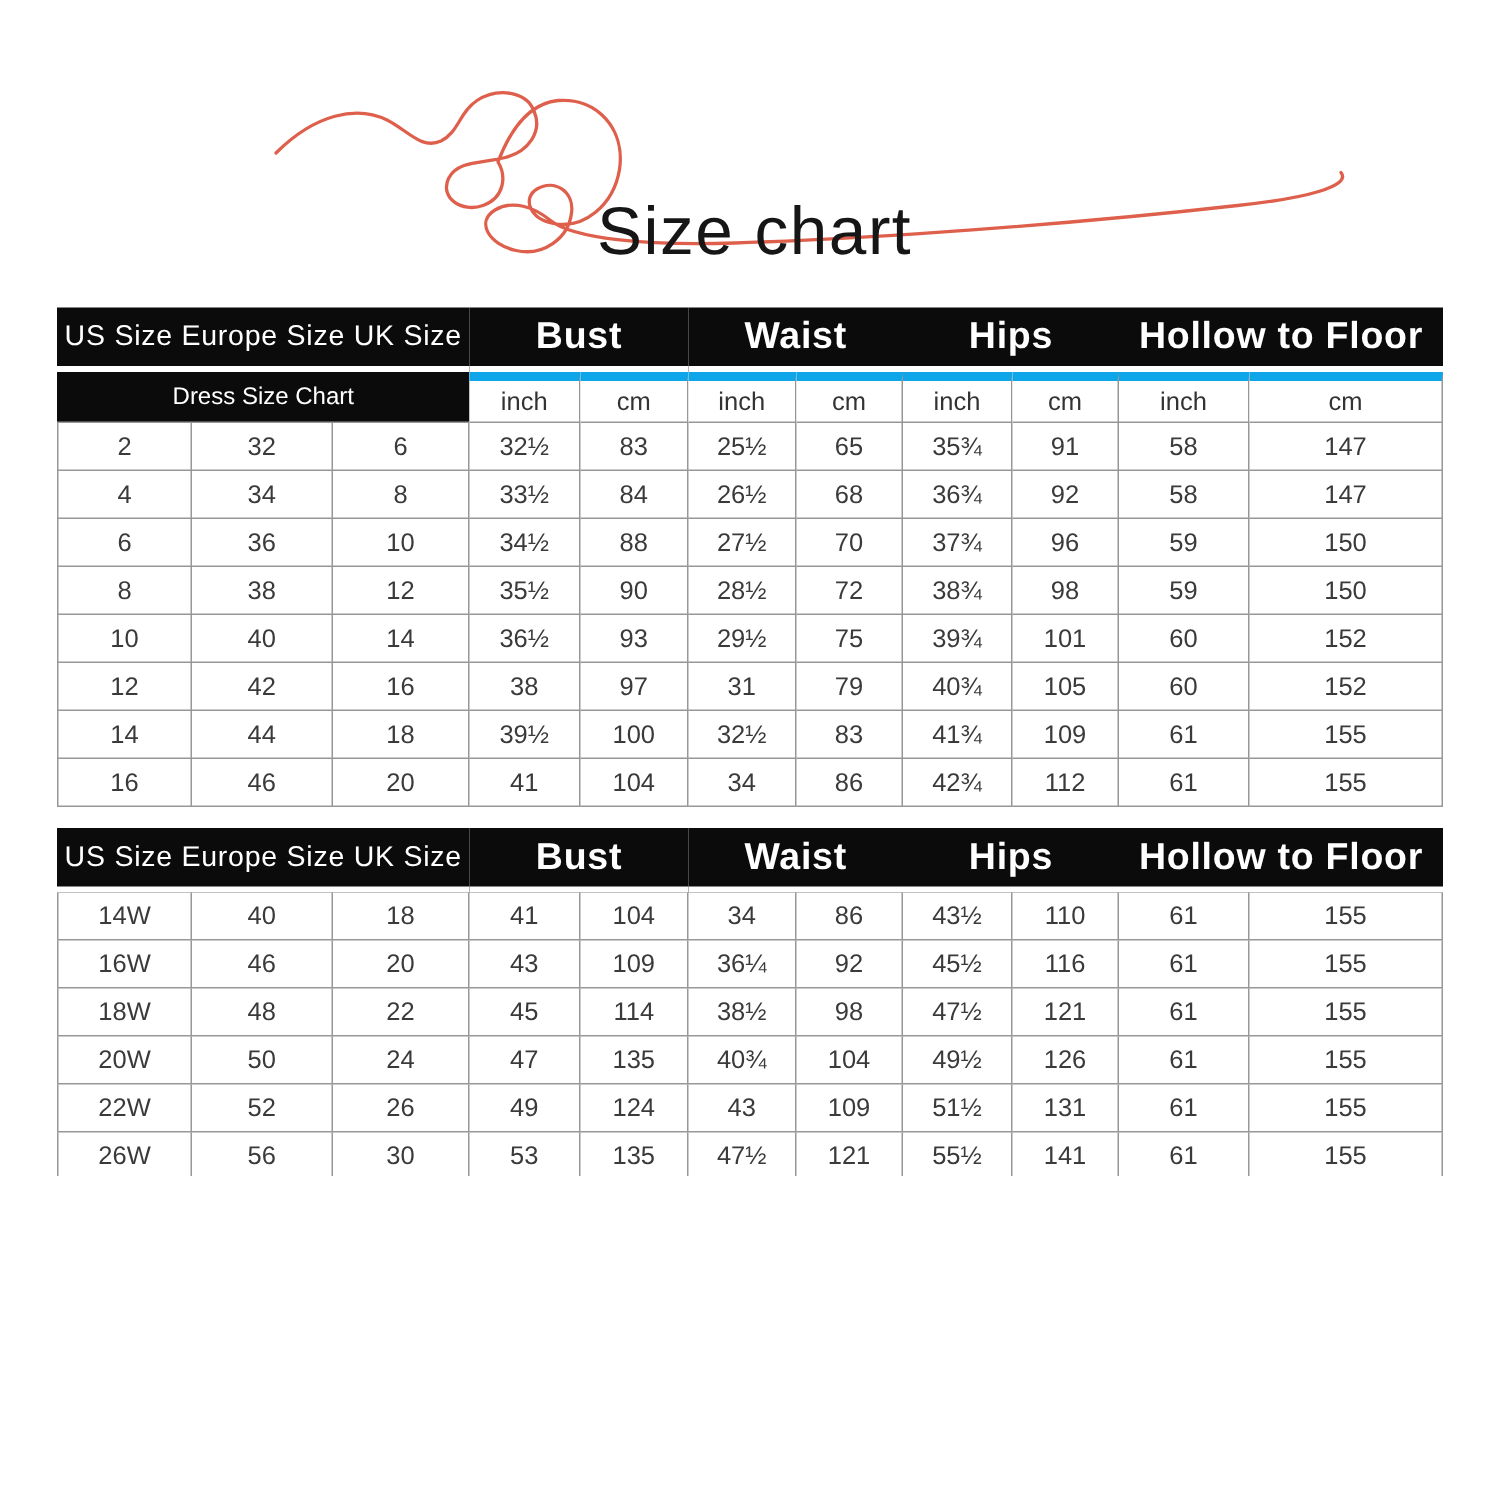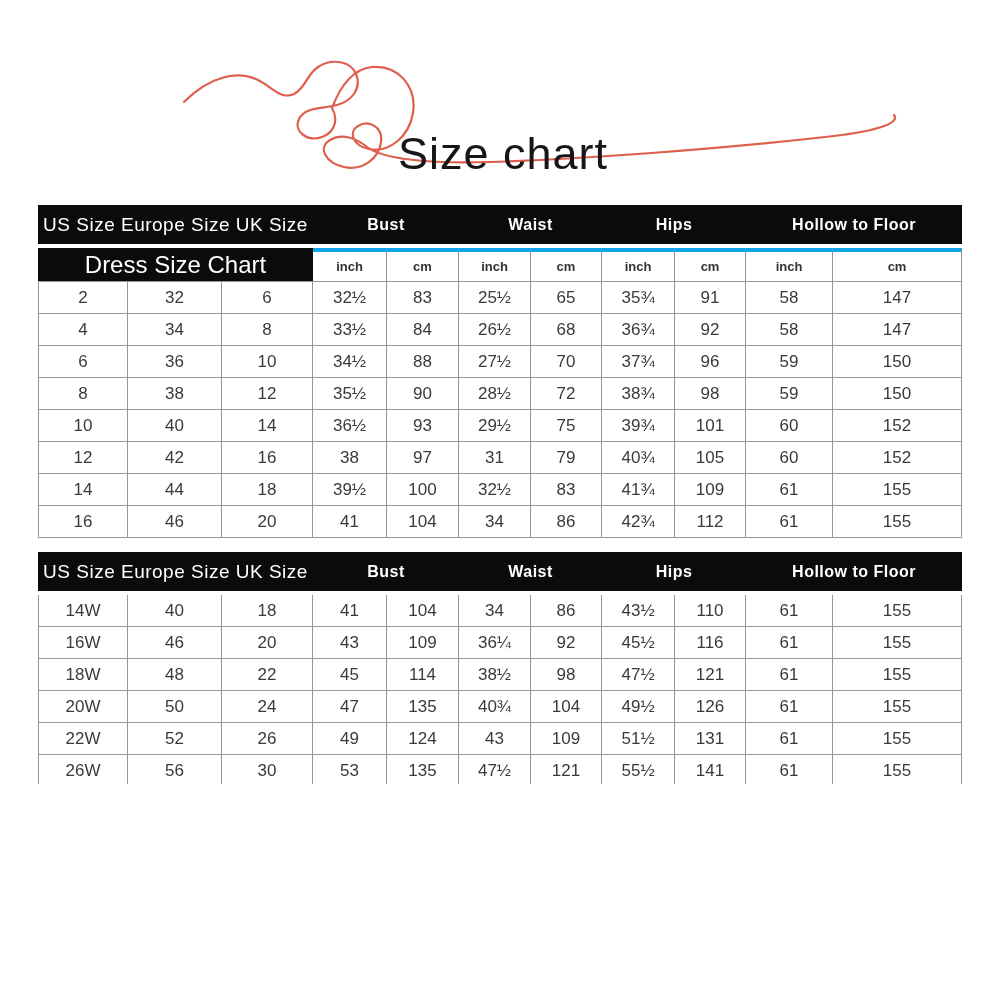--- a/index.html
+++ b/index.html
@@ -42,37 +42,36 @@
 
   .head-row th {
     background: #0b0b0b;
     color: #ffffff;
     height: 43px;
     border-bottom: 4px solid #ffffff;
     vertical-align: middle;
     margin-left: 20px;
   }
   .head-row .group-label { font-size: 19px; font-weight: 400; letter-spacing: 0.5px; }
-  .head-row .measure     { font-size: 16px; font-weight: 700; letter-spacing: 0.5px; }
+  .head-row .measure     { font-size: 25px; font-weight: 700; letter-spacing: 0.5px; }
 
   .sub-row th { height: 34px; vertical-align: middle; }
   .sub-row .sub-label {
     background: #0b0b0b;
     color: #ffffff;
-    font-size: 24px;
+    font-size: 16px;
     border-bottom: 1px solid #979797;
   }
   .sub-row .unit {
     background: #ffffff;
     color: #333333;
-    font-size: 13px;
+    font-size: 17px;
     border-right: 1px solid #979797;
     border-bottom: 1px solid #979797;
-    border-top: 4px solid #0ea5e9;
-    font-weight: bold;
+    border-top: 6px solid #0ea5e9;
   }
 
   .size-table tbody td {
     height: 32px;
     font-size: 17px;
     color: #3a3a3a;
     border-right: 1px solid #979797;
     border-bottom: 1px solid #979797;
     vertical-align: middle;
   }

